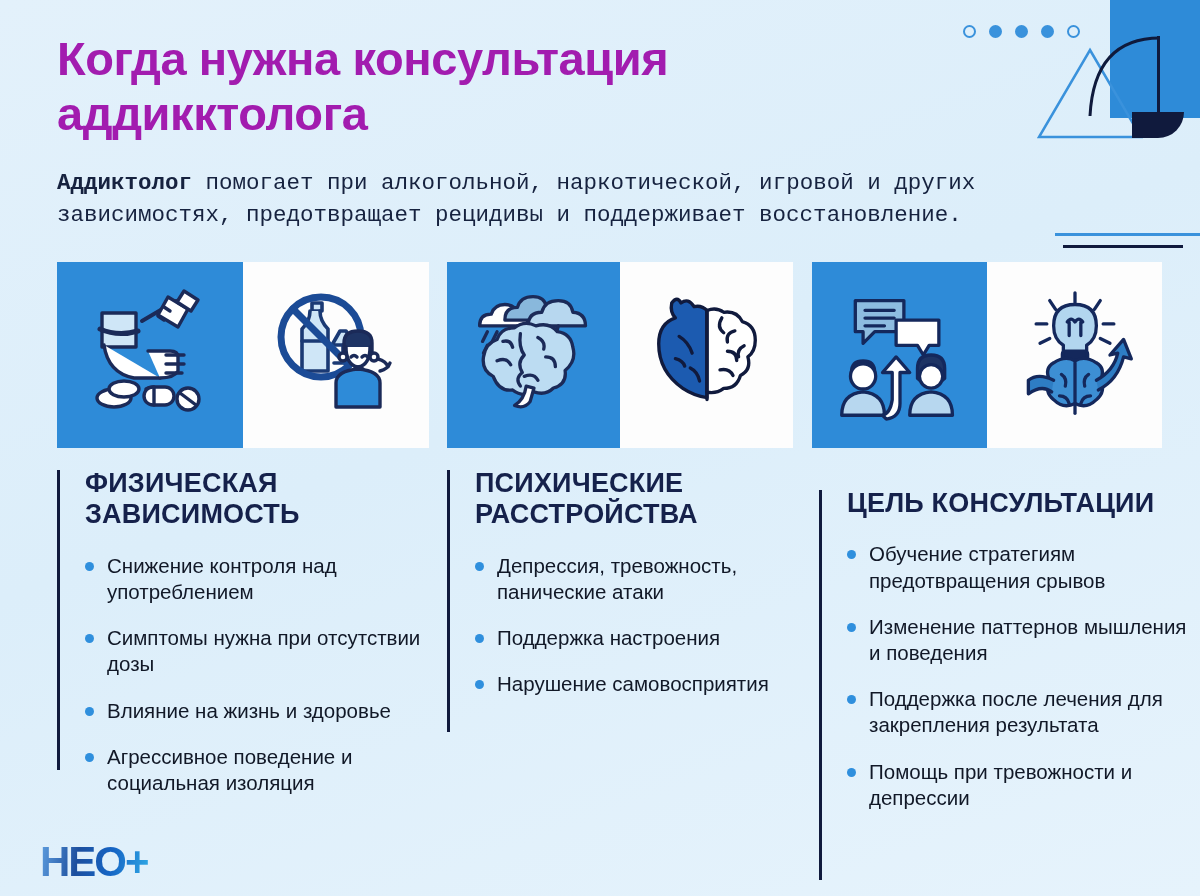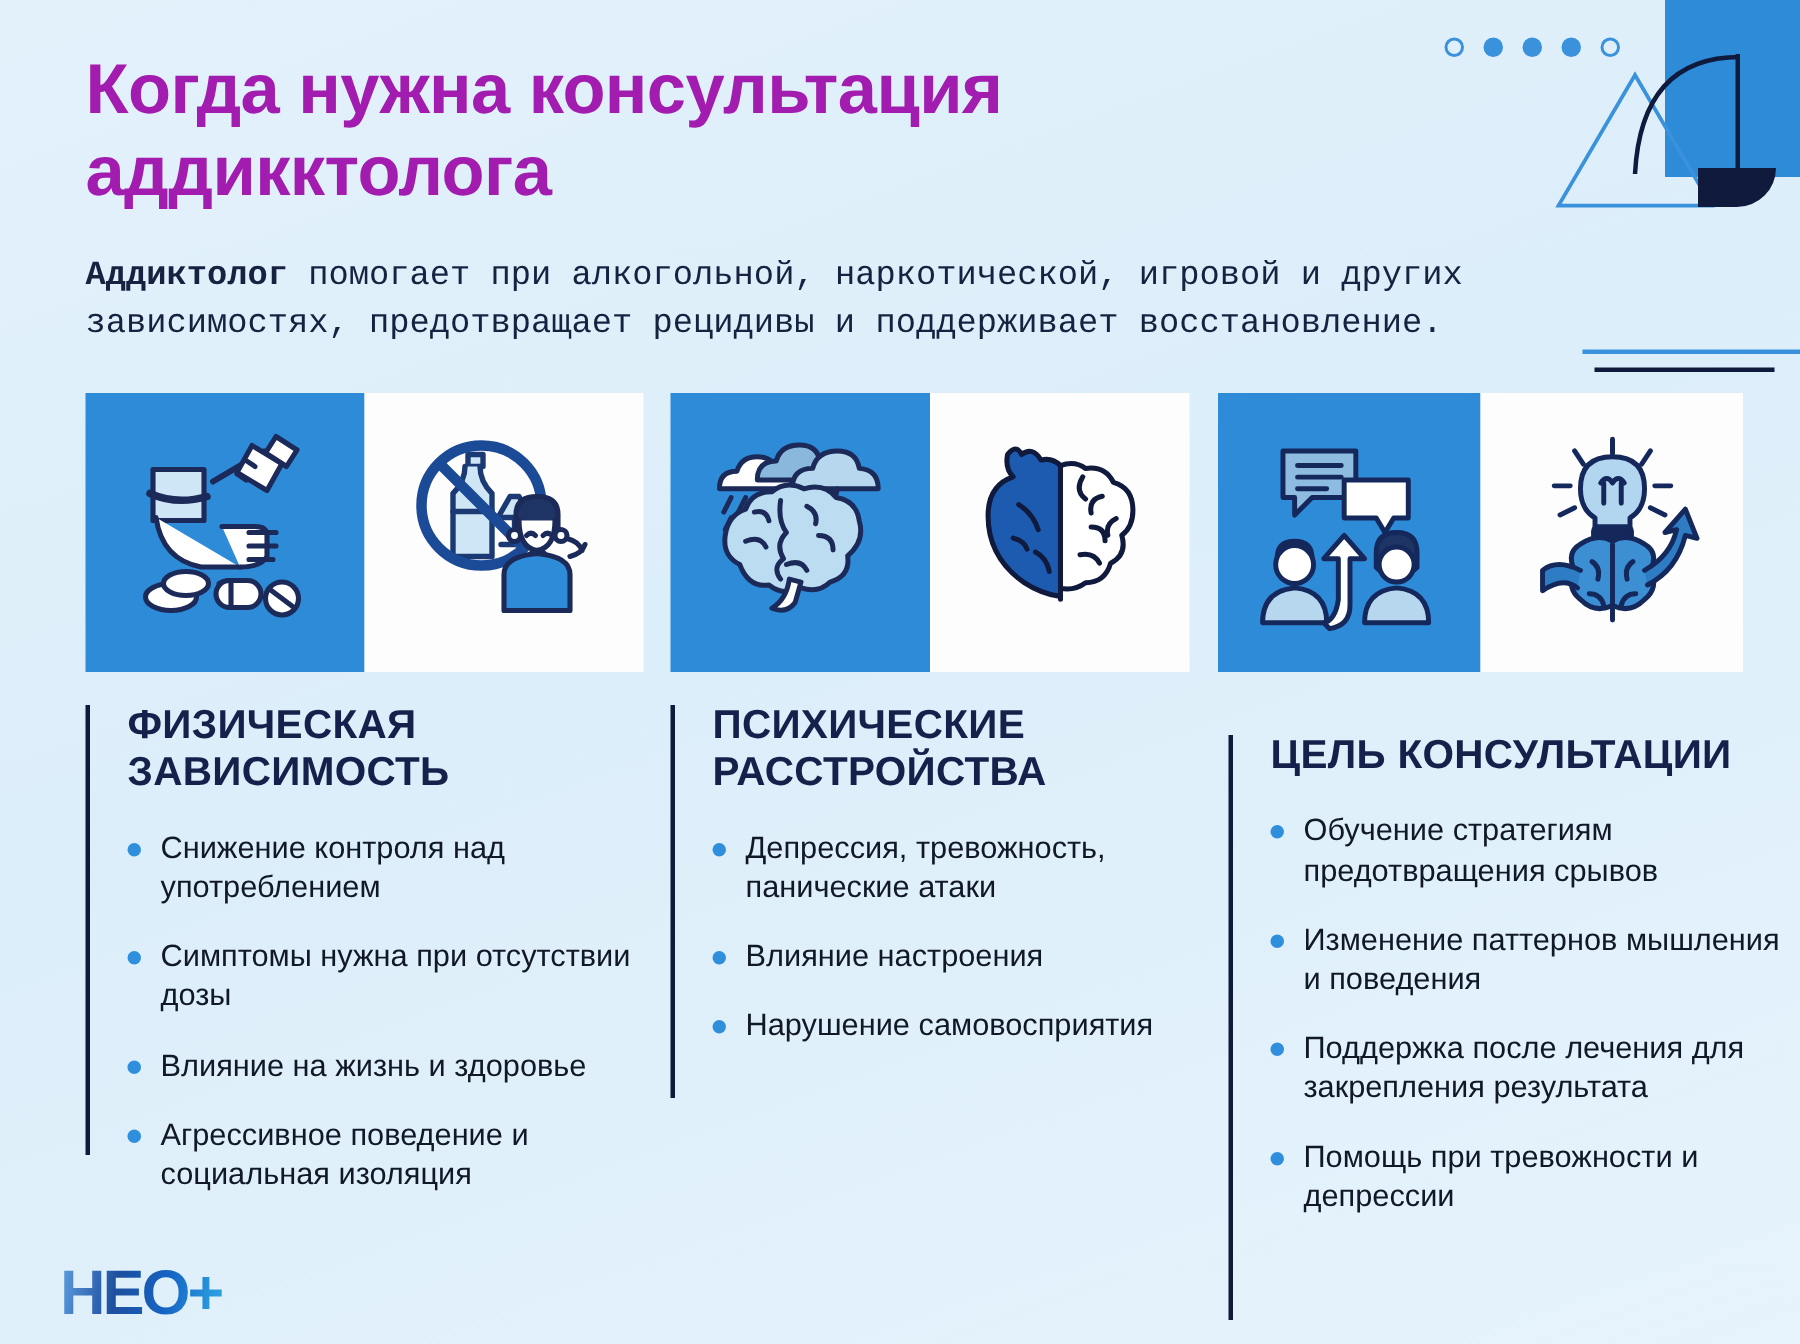--- a/index.html
+++ b/index.html
@@ -273,21 +273,21 @@
         <li>Симптомы нужна при отсутствии дозы</li>
         <li>Влияние на жизнь и здоровье</li>
         <li>Агрессивное поведение и социальная изоляция</li>
       </ul>
     </div>
 
     <div class="col c2">
       <h2>ПСИХИЧЕСКИЕ РАССТРОЙСТВА</h2>
       <ul>
         <li>Депрессия, тревожность, панические атаки</li>
-        <li>Влияние настроения</li>
+        <li>Поддержка настроения</li>
         <li>Нарушение самовосприятия</li>
       </ul>
     </div>
 
     <div class="col c3">
       <h2>ЦЕЛЬ КОНСУЛЬТАЦИИ</h2>
       <ul>
         <li>Обучение стратегиям предотвращения срывов</li>
         <li>Изменение паттернов мышления и поведения</li>
         <li>Поддержка после лечения для закрепления результата</li>

